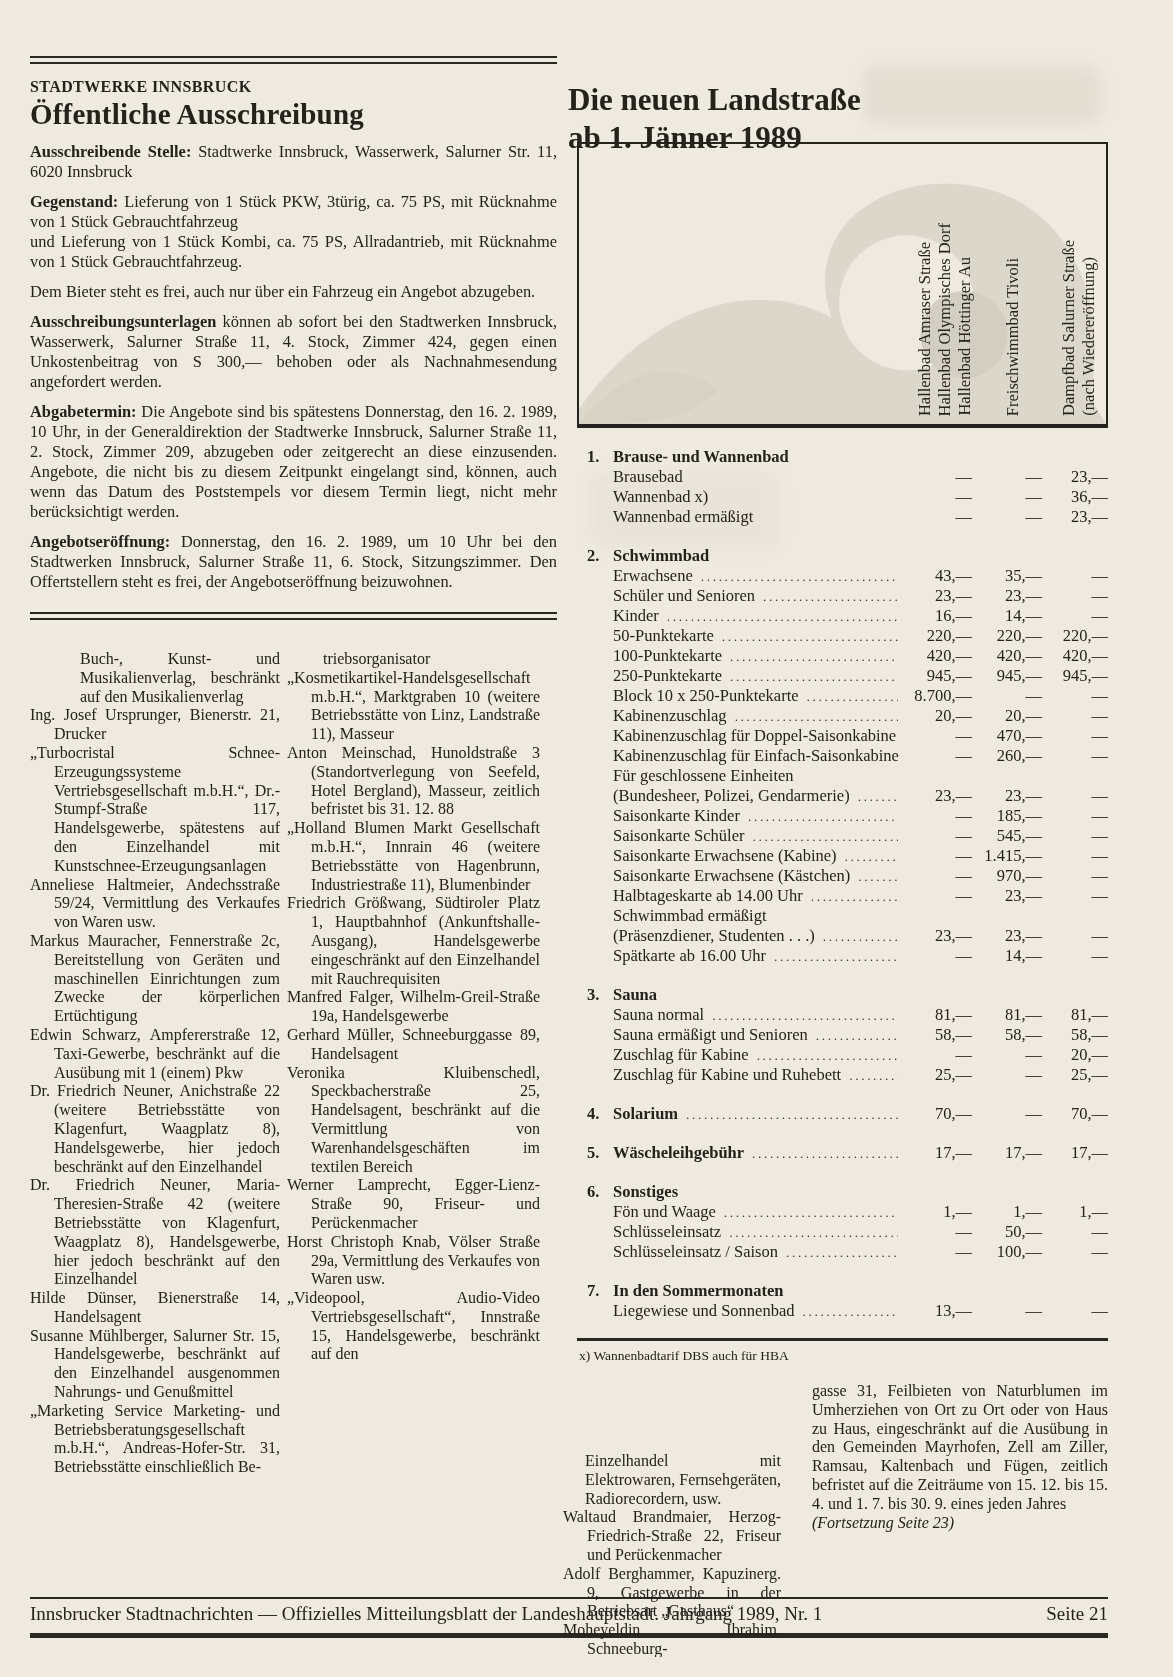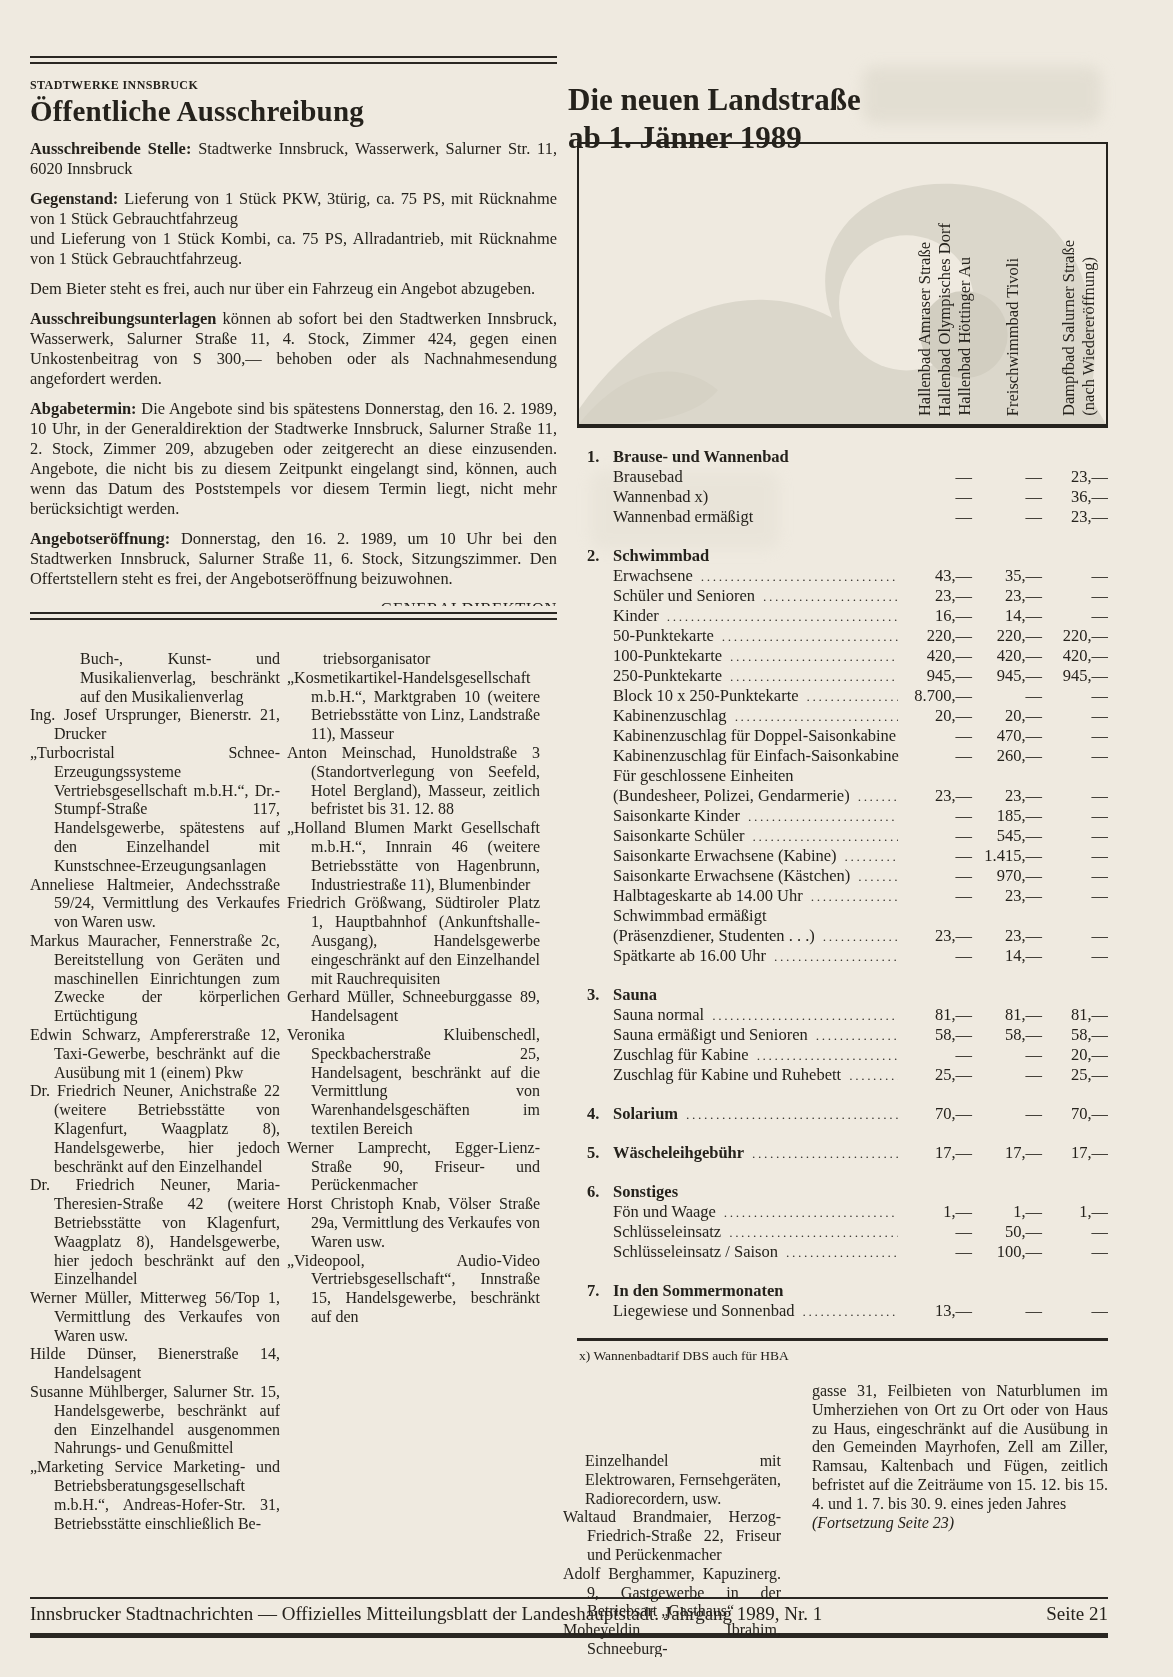--- a/index.html
+++ b/index.html
@@ -10,21 +10,21 @@
   .rule-top-left{left:30px;top:56px;width:527px;}
   .rule-mid-left{left:30px;top:612px;width:527px;}
   .footer-rule-thin{position:absolute;left:30px;top:1597px;width:1078px;height:2px;background:#2a2722;}
   .footer-rule-thick{position:absolute;left:30px;top:1633px;width:1078px;height:5px;background:#2a2722;}
   
   .ghost{position:absolute;background:#d9d5c8;border-radius:14px;filter:blur(7px);opacity:.55;z-index:0;}
   .g1{left:862px;top:66px;width:240px;height:58px;}
   .g2{left:590px;top:470px;width:190px;height:80px;opacity:.25;}
   
   .tender{position:absolute;left:30px;top:78px;width:527px;height:528px;overflow:hidden;z-index:2;}
-  .kicker{font-weight:bold;font-size:12px;letter-spacing:.4px;}
+  .kicker{font-weight:bold;font-size:16px;letter-spacing:.4px;}
   .tender-title{margin:2px 0 0 0;font-size:29px;font-weight:bold;letter-spacing:.2px;}
   .tender-body{margin-top:11px;}
   .tender-p{margin:0 0 10px 0;font-size:16.4px;line-height:20px;text-align:justify;white-space:pre-line;}
   .tender-p b{font-weight:bold;}
   .signoff{text-align:right;font-size:16.5px;letter-spacing:.6px;margin-top:4px;}
   
   .tariff-title{position:absolute;left:568px;top:55px;width:470px;font-size:31px;font-weight:bold;line-height:38px;z-index:2;}
   .tariff-box{position:absolute;left:577px;top:142px;width:531px;height:286px;box-sizing:border-box;
               border:2px solid #25231e;border-bottom-width:4px;z-index:1;}
   .tariff-box svg{position:absolute;left:0;top:0;width:100%;height:100%;}
@@ -382,31 +382,31 @@
 
   <div class="listing col1" id="listing-col1">
       <p class="cont">Buch-, Kunst- und Musikalienverlag, beschränkt auf den Musikalienverlag</p>
       <p>Ing. Josef Ursprunger, Bienerstr. 21, Drucker</p>
       <p>„Turbocristal Schnee-Erzeugungssysteme Vertriebsgesellschaft m.b.H.“, Dr.-Stumpf-Straße 117, Handelsgewerbe, spätestens auf den Einzelhandel mit Kunstschnee-Erzeugungsanlagen</p>
       <p>Anneliese Haltmeier, Andechsstraße 59/24, Vermittlung des Verkaufes von Waren usw.</p>
       <p>Markus Mauracher, Fennerstraße 2c, Bereitstellung von Geräten und maschinellen Einrichtungen zum Zwecke der körperlichen Ertüchtigung</p>
       <p>Edwin Schwarz, Ampfererstraße 12, Taxi-Gewerbe, beschränkt auf die Ausübung mit 1 (einem) Pkw</p>
       <p>Dr. Friedrich Neuner, Anichstraße 22 (weitere Betriebsstätte von Klagenfurt, Waagplatz 8), Handelsgewerbe, hier jedoch beschränkt auf den Einzelhandel</p>
       <p>Dr. Friedrich Neuner, Maria-Theresien-Straße 42 (weitere Betriebsstätte von Klagenfurt, Waagplatz 8), Handelsgewerbe, hier jedoch beschränkt auf den Einzelhandel</p>
-      <p>Werner Müller, Mitterweg 56/Top 1, Vermittlung des Verkaufes von Waren usw.</p>
       <p>Hilde Dünser, Bienerstraße 14, Handelsagent</p>
       <p>Susanne Mühlberger, Salurner Str. 15, Handelsgewerbe, beschränkt auf den Einzelhandel ausgenommen Nahrungs- und Genußmittel</p>
       <p>„Marketing Service Marketing- und Betriebsberatungsgesellschaft m.b.H.“, Andreas-Hofer-Str. 31, Betriebsstätte einschließlich Be-</p>
     </div>
   <div class="listing col2" id="listing-col2">
       <p class="cont">triebsorganisator</p>
       <p>„Kosmetikartikel-Handelsgesellschaft m.b.H.“, Marktgraben 10 (weitere Betriebsstätte von Linz, Landstraße 11), Masseur</p>
       <p>Anton Meinschad, Hunoldstraße 3 (Standortverlegung von Seefeld, Hotel Bergland), Masseur, zeitlich befristet bis 31. 12. 88</p>
       <p>„Holland Blumen Markt Gesellschaft m.b.H.“, Innrain 46 (weitere Betriebsstätte von Hagenbrunn, Industriestraße 11), Blumenbinder</p>
       <p>Friedrich Größwang, Südtiroler Platz 1, Hauptbahnhof (Ankunftshalle-Ausgang), Handelsgewerbe eingeschränkt auf den Einzelhandel mit Rauchrequisiten</p>
+      <p>Manfred Falger, Wilhelm-Greil-Straße 19a, Handelsgewerbe</p>
       <p>Gerhard Müller, Schneeburggasse 89, Handelsagent</p>
       <p>Veronika Kluibenschedl, Speckbacherstraße 25, Handelsagent, beschränkt auf die Vermittlung von Warenhandelsgeschäften im textilen Bereich</p>
       <p>Werner Lamprecht, Egger-Lienz-Straße 90, Friseur- und Perückenmacher</p>
       <p>Horst Christoph Knab, Völser Straße 29a, Vermittlung des Verkaufes von Waren usw.</p>
       <p>„Videopool, Audio-Video Vertriebsgesellschaft“, Innstraße 15, Handelsgewerbe, beschränkt auf den</p>
     </div>
   <div class="listing col3" id="listing-col3">
       <p class="cont">Einzelhandel mit Elektrowaren, Fernsehgeräten, Radiorecordern, usw.</p>
       <p>Waltaud Brandmaier, Herzog-Friedrich-Straße 22, Friseur und Perückenmacher</p>
       <p>Adolf Berghammer, Kapuzinerg. 9, Gastgewerbe in der Betriebsart „Gasthaus“</p>

